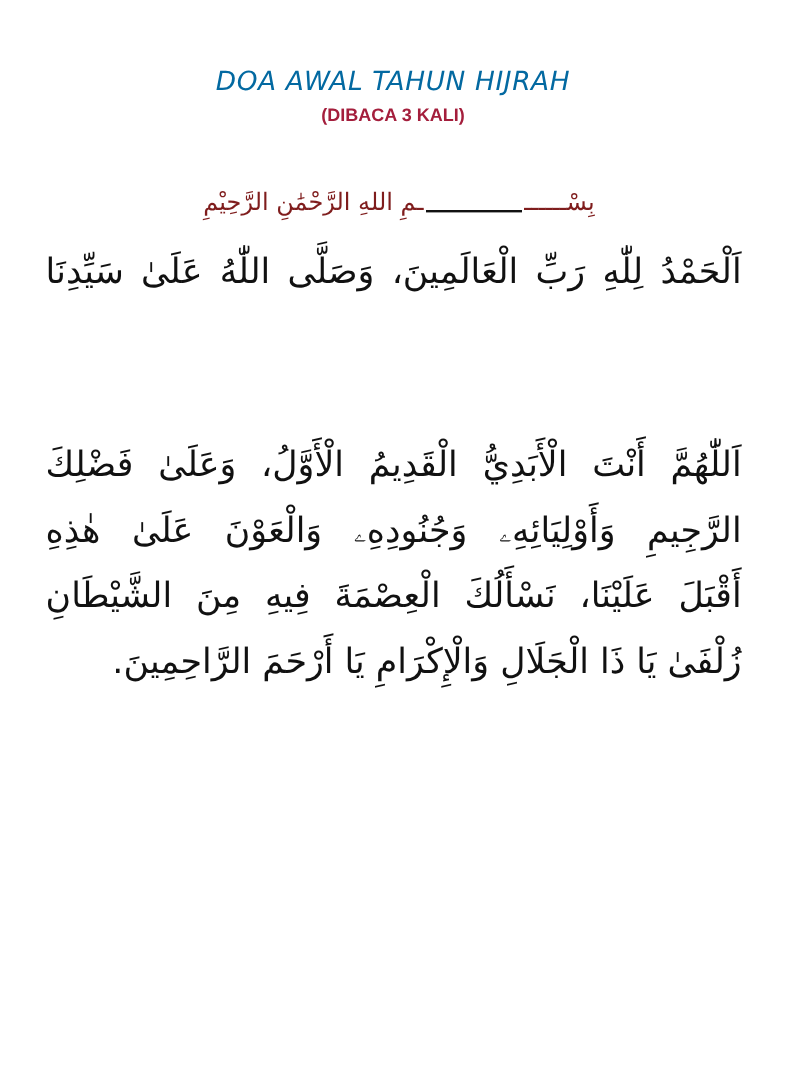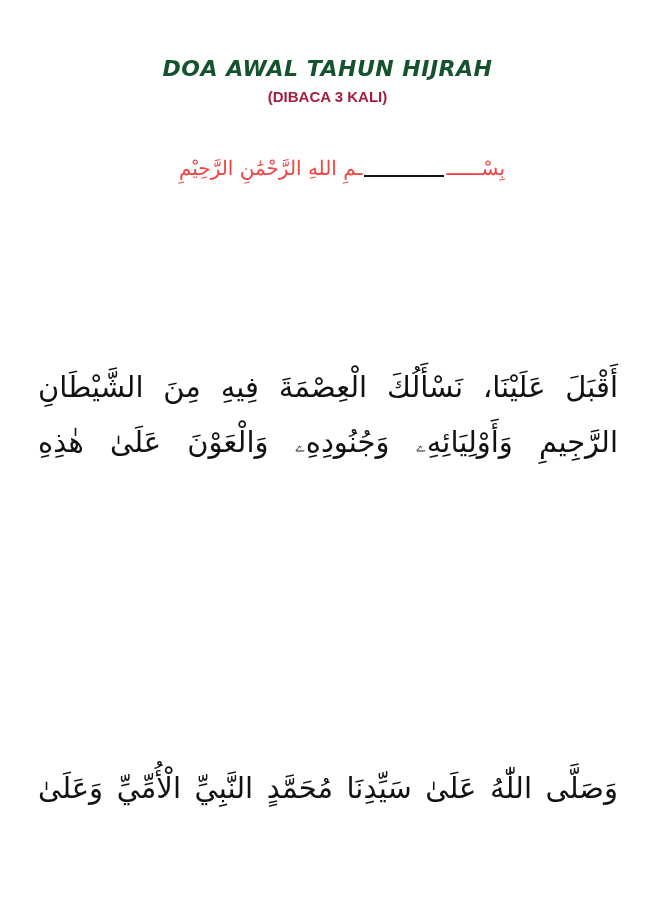--- a/index.html
+++ b/index.html
@@ -20,49 +20,50 @@
       left: 0; top: 0;
       width: 655px; height: 901px;
       background: #ffffff;
     }
     .title {
       position: absolute;
       left: 0; right: 0;
       top: 55px;
       text-align: center;
       font-family: "DejaVu Sans", sans-serif;
-      font-weight: bold;
+      font-weight: normal;
       font-style: italic;
       font-size: 22px;
       letter-spacing: 0.5px;
-      color: #14532d;
+      color: #0369a1;
       line-height: 28px;
     }
     .subtitle {
       position: absolute;
       left: 0; right: 0;
       top: 87px;
       text-align: center;
       font-family: "Liberation Sans", sans-serif;
       font-weight: bold;
       font-size: 15px;
       color: #a41e3c;
       line-height: 20px;
     }
     .basmala {
       position: absolute;
       left: 160px;
       width: 345px;
       top: 148px;
       height: 40px;
       direction: rtl;
+      text-align: center;
       font-family: "DejaVu Serif", serif;
       font-size: 20px;
       line-height: 40px;
-      color: #ef4444;
+      color: #7f1d1d;
     }
     .basmala .stretch {
       display: inline-block;
       vertical-align: middle;
       width: 80px;
       height: 2px;
       background: #111111;
       margin: 0 2px;
       position: relative;
       top: 6px;
@@ -97,24 +98,26 @@
 <body>
 
 <div class="page">
 
   <div class="title">DOA AWAL TAHUN HIJRAH</div>
   <div class="subtitle">(DIBACA 3 KALI)</div>
 
   <div class="basmala"><span>بِسْــــــ</span><span class="stretch"></span><span>ـمِ اللهِ الرَّحْمَٰنِ الرَّحِيْمِ</span></div>
 
   <div class="para" id="para-1">
+    <span class="line">اَلْحَمْدُ لِلّٰهِ رَبِّ الْعَالَمِينَ، وَصَلَّى اللّٰهُ عَلَىٰ سَيِّدِنَا</span>
   </div>
 
   <div class="para" id="para-2">
+    <span class="line">اَللّٰهُمَّ أَنْتَ الْأَبَدِيُّ الْقَدِيمُ الْأَوَّلُ، وَعَلَىٰ فَضْلِكَ</span>
+    <span class="line">الرَّجِيمِ وَأَوْلِيَائِهِۦ وَجُنُودِهِۦ وَالْعَوْنَ عَلَىٰ هٰذِهِ</span>
     <span class="line">أَقْبَلَ عَلَيْنَا، نَسْأَلُكَ الْعِصْمَةَ فِيهِ مِنَ الشَّيْطَانِ</span>
-    <span class="line">الرَّجِيمِ وَأَوْلِيَائِهِۦ وَجُنُودِهِۦ وَالْعَوْنَ عَلَىٰ هٰذِهِ</span>
+    <span class="line last">زُلْفَىٰ يَا ذَا الْجَلَالِ وَالْإِكْرَامِ يَا أَرْحَمَ الرَّاحِمِينَ.</span>
   </div>
 
   <div class="para" id="para-3">
-    <span class="line">وَصَلَّى اللّٰهُ عَلَىٰ سَيِّدِنَا مُحَمَّدٍ النَّبِيِّ الْأُمِّيِّ وَعَلَىٰ</span>
   </div>
 
 </div>
 
 </body></html>

